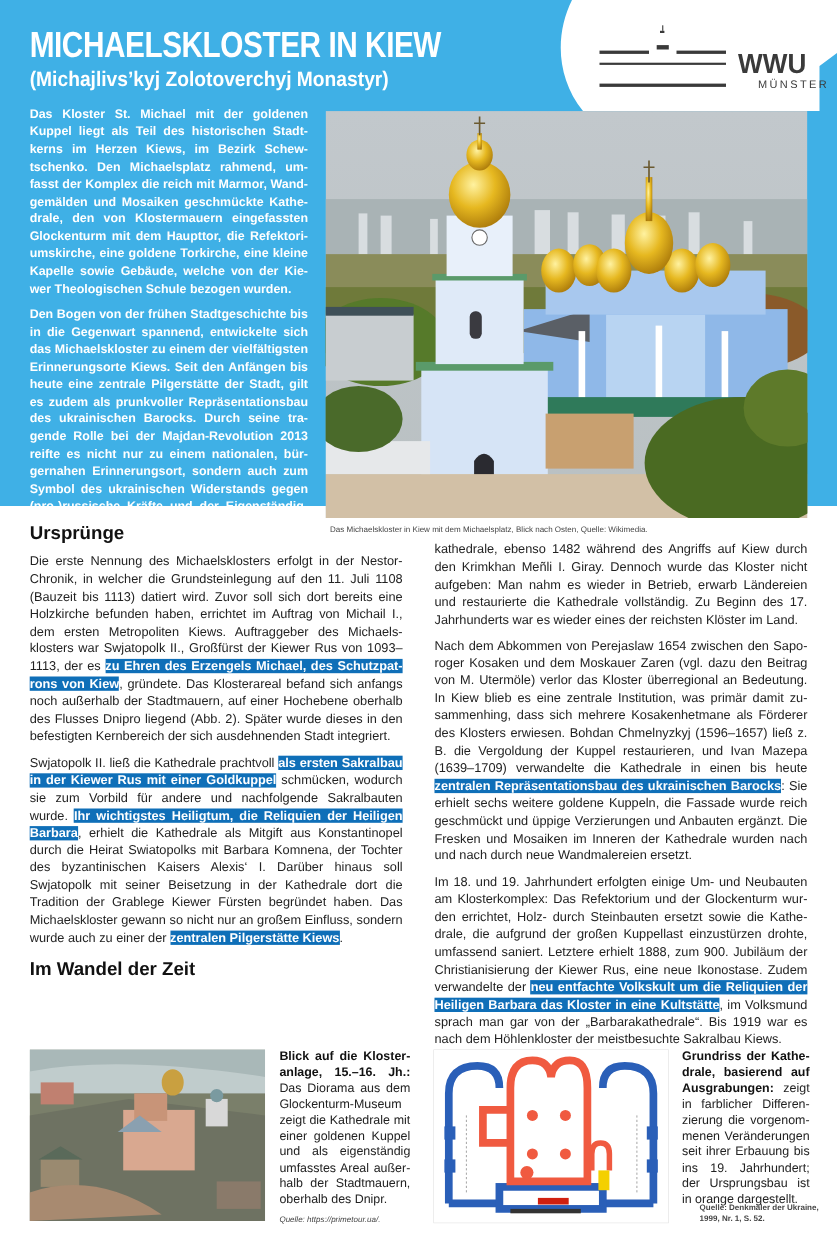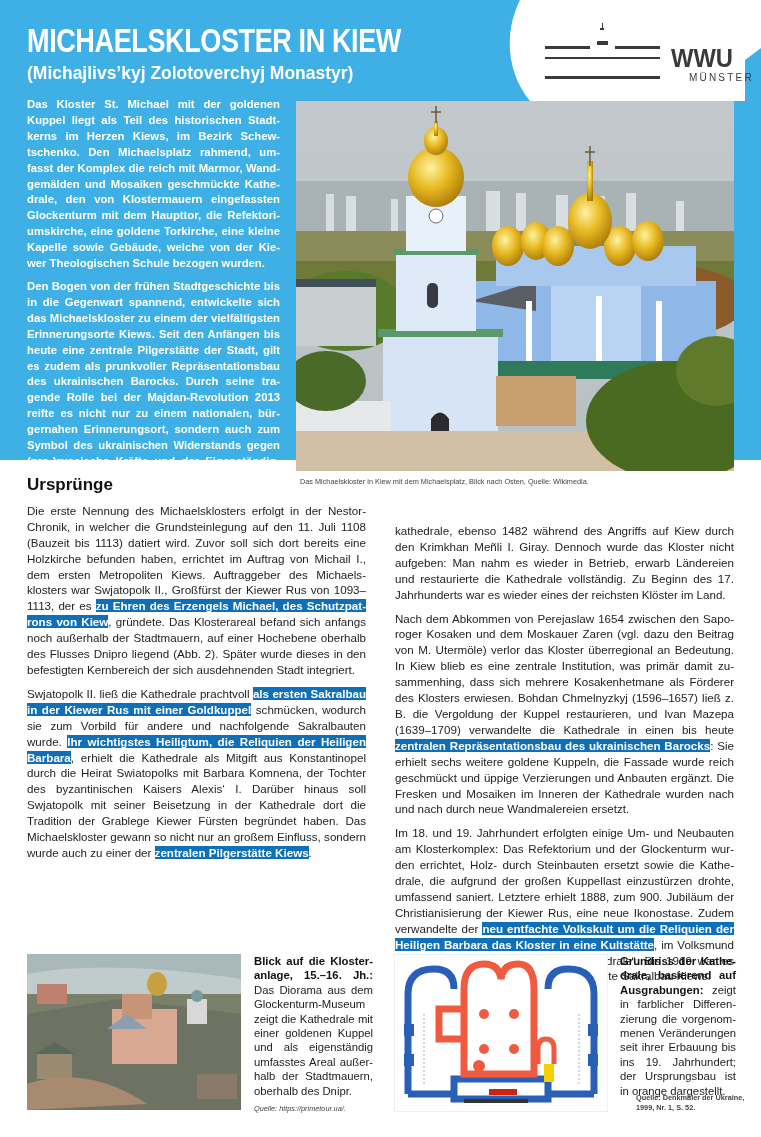--- a/index.html
+++ b/index.html
@@ -130,23 +130,24 @@
   <ellipse cx="380" cy="320" rx="90" ry="60" fill="#4a6a22"></ellipse>
   <ellipse cx="420" cy="270" rx="40" ry="35" fill="#5e7a2a"></ellipse>
   <ellipse cx="30" cy="280" rx="40" ry="30" fill="#4a6a2a"></ellipse>
 </svg>
 <div class="hero-cap">Das Michaelskloster in Kiew mit dem Michaelsplatz, Blick nach Osten, Quelle: Wikimedia.</div>
 
 <div class="col" style="left:27px; top:477px; width:339px;">
   <h2 style="margin-bottom:10px;">Ursprünge</h2>
   <p><span>Die erste Nennung des Michaelsklosters erfolgt in der Nestor-Chronik, in welcher die Grundsteinlegung auf den 11. Juli 1108 (Bauzeit bis 1113) datiert wird. Zuvor soll sich dort bereits eine Holzkirche befunden haben, errichtet im Auftrag von Michail I., dem ersten Metropoliten Kiews. Auftraggeber des Michaels­klosters war Swjatopolk II., Großfürst der Kiewer Rus von 1093–1113, der es </span><span class="hl">zu Ehren des Erzengels Michael, des Schutzpat­rons von Kiew</span><span>, gründete. Das Klosterareal befand sich anfangs noch außerhalb der Stadtmauern, auf einer Hochebene oberhalb des Flusses Dnipro liegend (Abb. 2). Später wurde dieses in den befestigten Kernbereich der sich ausdehnenden Stadt integriert.</span></p>
   <p><span>Swjatopolk II. ließ die Kathedrale prachtvoll </span><span class="hl">als ersten Sakral­bau in der Kiewer Rus mit einer Goldkuppel</span><span> schmücken, wo­durch sie zum Vorbild für andere und nachfolgende Sakralbau­ten wurde. </span><span class="hl">Ihr wichtigstes Heiligtum, die Reliquien der Hei­ligen Barbara</span><span>, erhielt die Kathedrale als Mitgift aus Konstanti­nopel durch die Heirat Swiatopolks mit Barbara Komnena, der Tochter des byzantinischen Kaisers Alexis‘ I. Darüber hinaus soll Swjatopolk mit seiner Beisetzung in der Kathedrale dort die Tradition der Grablege Kiewer Fürsten begründet haben. Das Michaelskloster gewann so nicht nur an großem Einfluss, son­dern wurde auch zu einer der </span><span class="hl">zentralen Pilgerstätte Kiews</span><span>.</span></p>
-</div>
-
-<div class="col" style="left:395px; top:523px; width:339px;">
+  <h2 style="margin:12px 0 8px 0;">Im Wandel der Zeit</h2>
+</div>
+
+<div class="col" style="left:395px; top:492px; width:339px;">
   <p>kathedrale, ebenso 1482 während des Angriffs auf Kiew durch den Krimkhan Meñli I. Giray. Dennoch wurde das Kloster nicht aufgeben: Man nahm es wieder in Betrieb, erwarb Ländereien und restaurierte die Kathedrale vollständig. Zu Beginn des 17. Jahrhunderts war es wieder eines der reichsten Klöster im Land.</p>
   <p><span>Nach dem Abkommen von Perejaslaw 1654 zwischen den Sapo­roger Kosaken und dem Moskauer Zaren (vgl. dazu den Beitrag von M. Utermöle) verlor das Kloster überregional an Bedeutung. In Kiew blieb es eine zentrale Institution, was primär damit zu­sammenhing, dass sich mehrere Kosakenhetmane als Förderer des Klosters erwiesen. Bohdan Chmelnyzkyj (1596–1657) ließ z. B. die Vergoldung der Kuppel restaurieren, und Ivan Mazepa (1639–1709) verwandelte die Kathedrale in einen bis heute </span><span class="hl">zentralen Repräsentationsbau des ukrainischen Barocks</span><span>: Sie erhielt sechs weitere goldene Kuppeln, die Fassade wurde reich geschmückt und üppige Verzierungen und Anbauten er­gänzt. Die Fresken und Mosaiken im Inneren der Kathedrale wurden nach und nach durch neue Wandmalereien ersetzt.</span></p>
   <p><span>Im 18. und 19. Jahrhundert erfolgten einige Um- und Neubauten am Klosterkomplex: Das Refektorium und der Glockenturm wur­den errichtet, Holz- durch Steinbauten ersetzt sowie die Kathe­drale, die aufgrund der großen Kuppellast einzustürzen drohte, umfassend saniert. Letztere erhielt 1888, zum 900. Jubiläum der Christianisierung der Kiewer Rus, eine neue Ikonostase. Zudem verwandelte der </span><span class="hl">neu entfachte Volkskult um die Reliquien der Heiligen Barbara das Kloster in eine Kultstätte</span><span>, im Volksmund sprach man gar von der „Barbarakathedrale“. Bis 1919 war es nach dem Höhlenkloster der meistbesuchte Sakralbau Kiews.</span></p>
 </div>
 
 <svg style="position:absolute;left:27px;top:954px;" width="214" height="156" viewBox="0 0 214 156">
   <rect width="214" height="156" fill="#8f9a88"></rect>
   <rect width="214" height="40" fill="#a9b8b8"></rect>
   <path d="M0,20 Q80,5 214,25 L214,45 L0,45 Z" fill="#c0cccc"></path>
   <rect x="0" y="40" width="214" height="116" fill="#7a7f6a"></rect>

